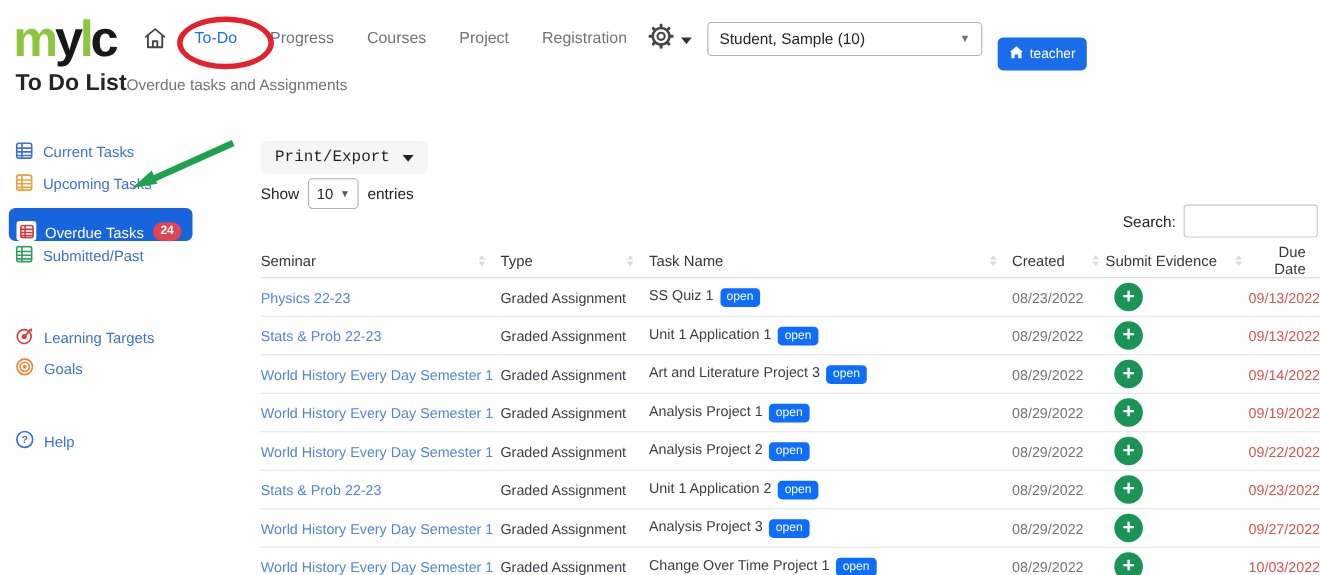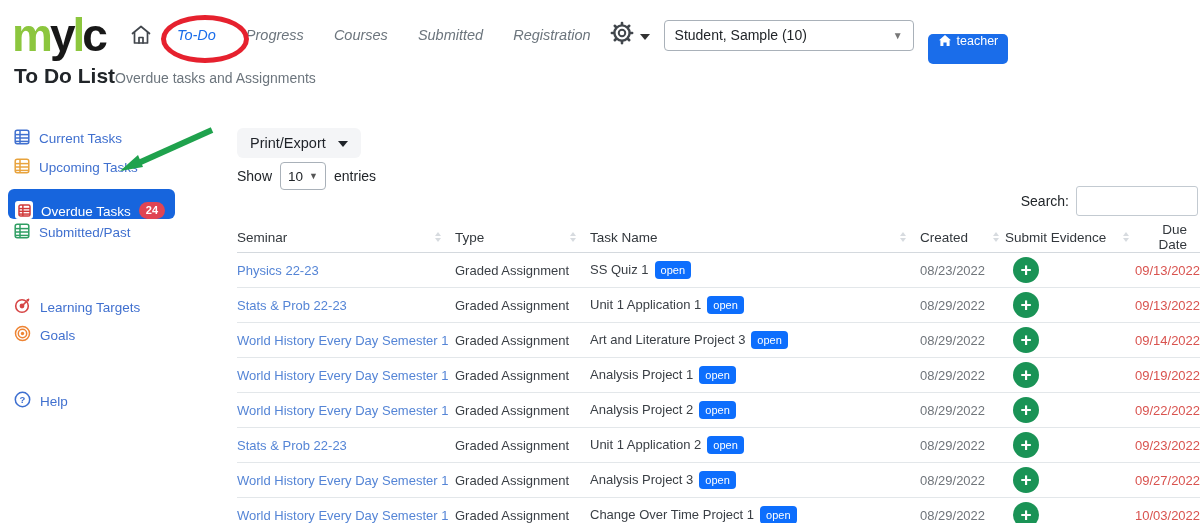--- a/index.html
+++ b/index.html
@@ -6,33 +6,33 @@
   html,body { width:1200px; height:523px; overflow:hidden; background:#fff;
     font-family:"Liberation Sans", sans-serif; color:#212529; }
   .stage { position:relative; width:1200px; height:523px; overflow:hidden; }
 
   
   .header { position:absolute; left:0; top:0; width:1131px; height:70px;
     display:flex; align-items:center; padding:0 12px; background:#fff; }
   .logo { font-size:46px; font-weight:800; letter-spacing:-3px; line-height:1;
     margin-right:24px; user-select:none; }
   .logo .g { color:#8cc63e; } .logo .k { color:#181818; }
-  .nav { display:flex; align-items:center; gap:30px; font-size:14.5px;font-style:italic; }
+  .nav { display:flex; align-items:center; gap:30px; font-size:14.5px; }
   .nav a { color:#6c757d; text-decoration:none; cursor:pointer; }
   .nav a.active { color:#1a6dea; }
   .home-icon { display:inline-flex; margin-right:-6px; }
   .gear-wrap { display:flex; align-items:center; margin-left:18px; cursor:pointer; }
   .caret-dn { width:0; height:0; border-left:5px solid transparent; border-right:5px solid transparent;
     border-top:6px solid #333; margin-left:5px; margin-top:4px; }
   .user-select { margin-left:14px; width:250px; height:31px; border:1px solid #a9b1b9;
     border-radius:4px; display:flex; align-items:center; padding:0 10px; font-size:14px;
     color:#212529; cursor:pointer; background:#fff; }
   .user-select .sel-caret { margin-left:auto; color:#777; font-size:10px; }
   .teacher-btn { margin-left:14px; height:30px; background:#1a6dea; color:#fff; border:none;
-    border-radius:5px; display:flex; align-items:flex-start; gap:5px; padding:0 10px;
+    border-radius:5px; display:flex; align-items:center; gap:5px; padding:0 10px;
     font-size:12.5px; cursor:pointer;margin-top:28px; }
 
   
   .red-ellipse { position:absolute; left:161px; top:15px; width:88px; height:48px;
     border:5px solid #e6212e; border-radius:50%; z-index:9; pointer-events:none; }
   .green-arrow { position:absolute; left:108px; top:118px; z-index:9; pointer-events:none; }
 
   
   .title-row { position:absolute; left:14px; top:64px; display:flex; align-items:baseline; }
   .page-title { font-size:21px; font-weight:700; color:#212529; }
@@ -48,21 +48,21 @@
     color:#fff; font-size:13.5px; cursor:pointer; white-space:nowrap; }
   .pill-chip { width:18px; height:18px; background:#fff; border-radius:3px;
     display:flex; align-items:center; justify-content:center; }
   .count-badge { background:#e04553; color:#fff; font-size:11px; font-weight:700;
     border-radius:9px; padding:2px 7px; line-height:1.2; }
 
   
   .main { position:absolute; left:237px; top:105px; right:0; bottom:0; }
   .print-btn { position:absolute; left:0; top:23px; background:#f4f5f7; border:none;
     border-radius:6px; padding:7px 13px; font-size:14.5px; color:#1f2329; cursor:pointer;
-    display:flex; align-items:center; gap:7px; font-family:Liberation Sans, sans-serif; }
+    display:flex; align-items:center; gap:7px; font-family:Liberation Mono, monospace; }
   .print-btn .caret-dn { border-top-color:#1f2329; margin-top:2px; }
   .show-row { position:absolute; left:0; top:57px; display:flex; align-items:center;
     gap:8px; font-size:14px; color:#212529; }
   .mini-select { width:46px; height:28px; border:1px solid #a9b1b9; border-radius:4px;
     display:flex; align-items:center; justify-content:space-between; padding:0 7px;
     font-size:13.5px; cursor:pointer; background:#fff; }
   .mini-select .sel-caret { color:#555; font-size:9px; }
   .search-row { position:absolute; right:2px; top:81px; display:flex; align-items:center;
     gap:7px; font-size:14px; color:#212529; }
   .search-input { width:122px; height:30px; border:1px solid #c3cad1; border-radius:3px;
@@ -105,21 +105,21 @@
       <span class="home-icon">
         <svg width="24" height="24" viewBox="0 0 24 24" fill="none" stroke="#41464c" stroke-width="1.7" stroke-linejoin="round" stroke-linecap="round">
           <path d="M3.5 10.5 L12 3.5 L20.5 10.5"></path>
           <path d="M5.5 9.5 V20 H18.5 V9.5"></path>
           <path d="M10 20 V14.5 H14 V20"></path>
         </svg>
       </span>
       <a class="active">To-Do</a>
       <a>Progress</a>
       <a>Courses</a>
-      <a>Submitted</a>
+      <a>Project</a>
       <a>Registration</a>
     </div>
 
     <div class="gear-wrap">
       <span>
         <svg width="26" height="26" viewBox="0 0 24 24">
           <g fill="#41464c">
             <g>
                 <rect x="10.8" y="1.5" width="2.4" height="4" rx="1"></rect>
               </g>

